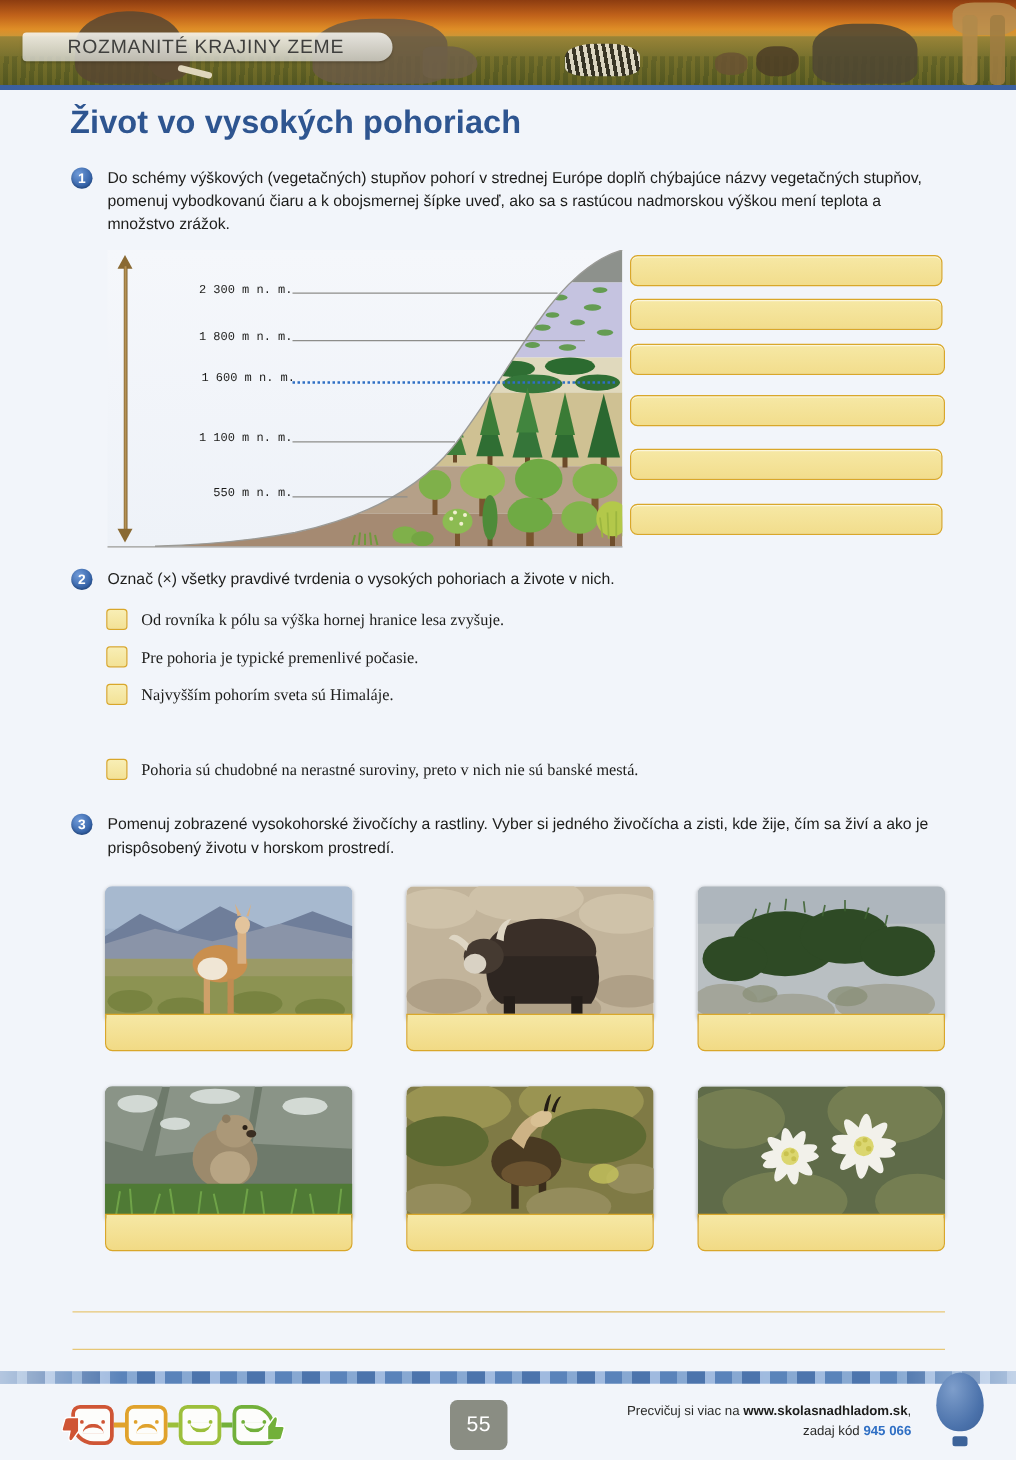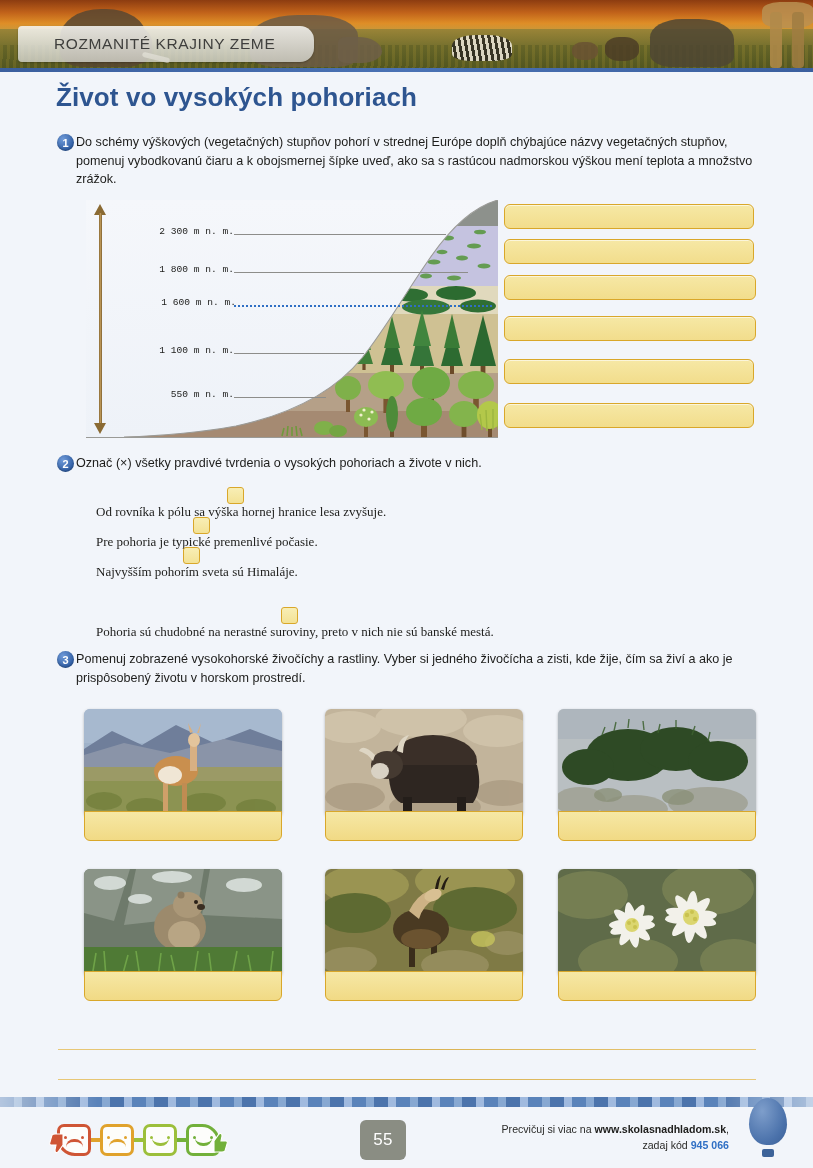--- a/index.html
+++ b/index.html
@@ -53,21 +53,21 @@
   .an.gazelle { left:572px; bottom:12%; width:26px; height:18px; border-radius:42%; background:#6a5233;}
   .an.antelope { left:605px; bottom:10%; width:34px; height:24px; border-radius:42%; background:#4c3d26;}
   .an.wildebeest { left:650px; bottom:2%; width:84px; height:48px; border-radius:38% 42% 22% 26%; background:#4e4533;}
   .an.giraffe-leg { left:770px; bottom:0; width:12px; height:56px; background:#b08a4a; border-radius:4px;}
   .an.giraffe-leg2 { left:792px; bottom:0; width:12px; height:56px; background:#a07d42; border-radius:4px;}
   .an.giraffe-body { left:762px; bottom:40px; width:52px; height:26px; border-radius:34%; background:#b99152;}
 
   .banner-tab {
     position: absolute;
     left: 18px; top: 26px;
-    width: 296px; height: 36px;
+    width: 296px; height: 23px;
     background: linear-gradient(180deg, rgba(246,246,243,.88), rgba(210,210,202,.82));
     border-radius: 4px 14px 14px 4px;
     display: flex; align-items: center;
     box-shadow: 0 1px 2px rgba(0,0,0,.25);
   }
   .banner-tab span {
     margin-left: 36px;
     font-size: 15.5px;
     letter-spacing: .6px;
     color: #3f3f3d;
@@ -94,21 +94,21 @@
   .task { position: absolute; }
   .num {
     position:absolute; left:0; top:1px;
     width: 17px; height: 17px; border-radius: 50%;
     background: radial-gradient(circle at 35% 30%, #6f9ad8, #2f5da3 72%);
     color: #ffffff; font-size: 11px; font-weight: bold;
     display:flex; align-items:center; justify-content:center;
     box-shadow: inset 0 -1px 2px rgba(0,0,0,.25);
   }
   .task-text {
-    margin-left: 19px;
+    margin-left: 29px;
     font-size: 12.6px;
     line-height: 1.47;
     color: #1d1d1b;
   }
 
   
   .diagram {
     position:absolute;
     left: 86px; top: 200px;
     width: 412px; height: 238px;
@@ -150,21 +150,21 @@
   
   .ansbox {
     position:absolute;
     background: linear-gradient(180deg,#f6e8a5,#f2dd8c);
     border: 1.3px solid #d9a72a;
     border-radius: 6px;
     box-shadow: inset 0 1px 0 rgba(255,255,255,.6);
   }
 
   
-  .chk-item { position:absolute; display:flex; align-items:center;flex-direction:column; }
+  .chk-item { position:absolute; display:flex; align-items:flex-end; }
   .chk {
     width: 17px; height: 17px;
     background: linear-gradient(180deg,#f8eeb5,#f3e296);
     border: 1.2px solid #d9a72a;
     border-radius: 3px;
     flex: none;
     margin-top: 1px;
   }
   .chk-label {
     margin-left: 11px;

